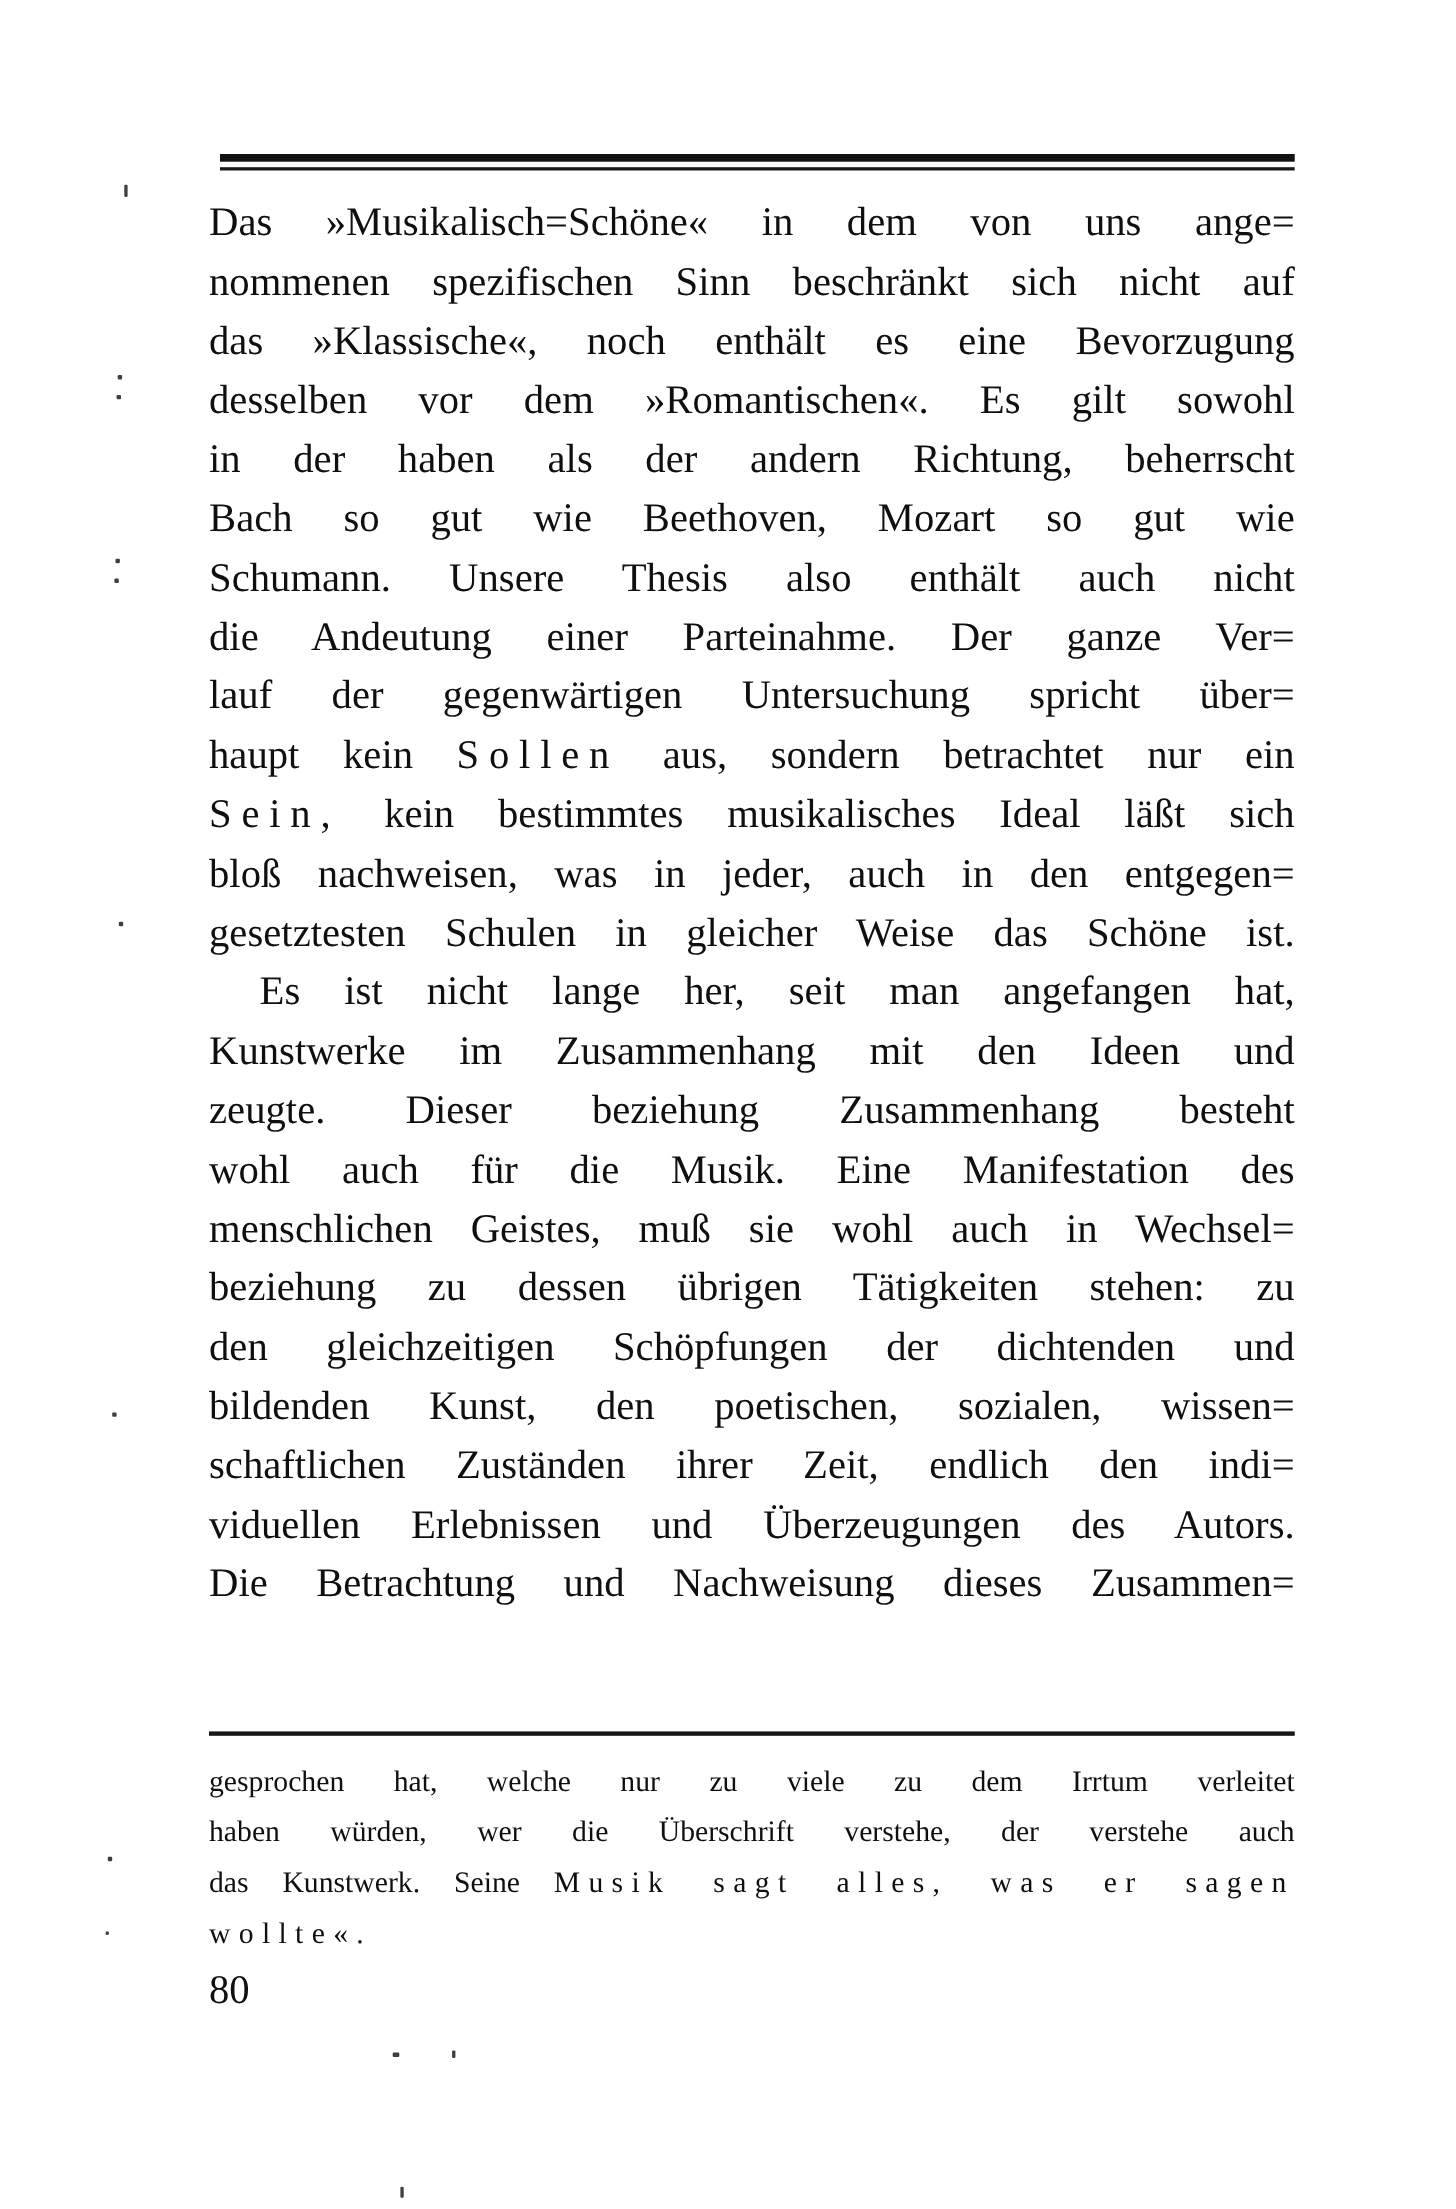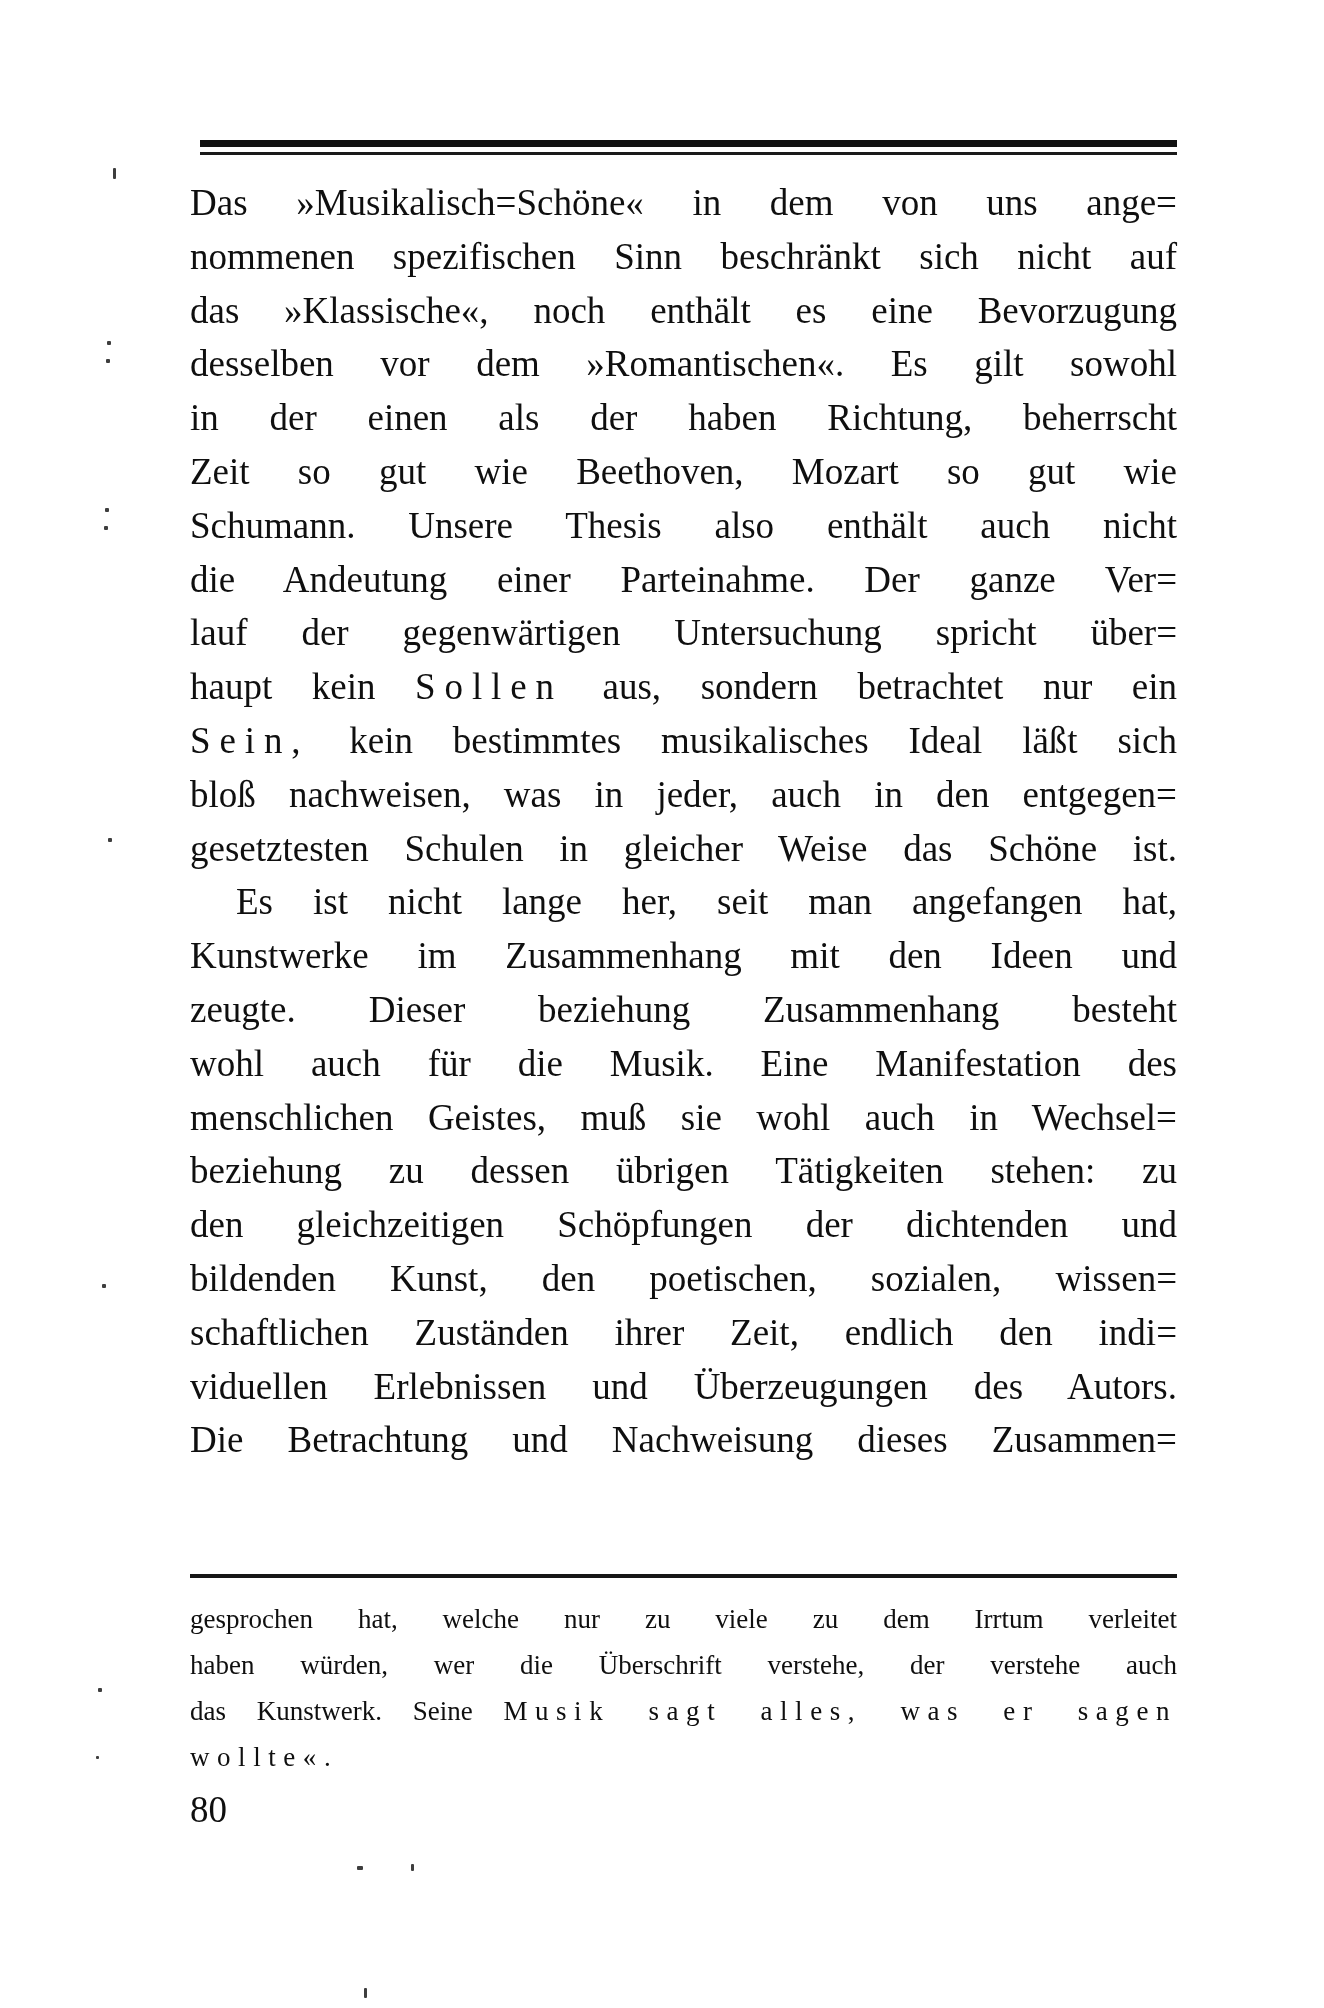--- a/index.html
+++ b/index.html
@@ -89,22 +89,22 @@
 
 <div class="page">
 
   <div class="top-rule"></div>
 
   <main class="body-text" id="body-text">
       <div class="line"><span class="">Das »Musikalisch=Schöne« in dem von uns ange=</span></div>
       <div class="line"><span class="">nommenen spezifischen Sinn beschränkt sich nicht auf</span></div>
       <div class="line"><span class="">das »Klassische«, noch enthält es eine Bevorzugung</span></div>
       <div class="line"><span class="">desselben vor dem »Romantischen«.  Es gilt sowohl</span></div>
-      <div class="line"><span class="">in der einen als der haben Richtung, beherrscht</span></div>
-      <div class="line"><span class="">Zeit so gut wie Beethoven, Mozart so gut wie</span></div>
+      <div class="line"><span class="">in der haben als der andern Richtung, beherrscht</span></div>
+      <div class="line"><span class="">Bach so gut wie Beethoven, Mozart so gut wie</span></div>
       <div class="line"><span class="">Schumann.  Unsere Thesis also enthält auch nicht</span></div>
       <div class="line"><span class="">die Andeutung einer Parteinahme.  Der ganze Ver=</span></div>
       <div class="line"><span class="">lauf der gegenwärtigen Untersuchung spricht über=</span></div>
       <div class="line"><span class="">haupt kein </span><span class="sperr">Sollen</span><span class=""> aus, sondern betrachtet nur ein</span></div>
       <div class="line"><span class="sperr">Sein,</span><span class=""> kein bestimmtes musikalisches Ideal läßt sich</span></div>
       <div class="line"><span class="">bloß nachweisen, was in jeder, auch in den entgegen=</span></div>
       <div class="line"><span class="">gesetztesten Schulen in gleicher Weise das Schöne ist.</span></div>
       <div class="line indent"><span class="">Es ist nicht lange her, seit man angefangen hat,</span></div>
       <div class="line"><span class="">Kunstwerke im Zusammenhang mit den Ideen und</span></div>
       <div class="line"><span class="">zeugte.  Dieser beziehung Zusammenhang besteht</span></div>

